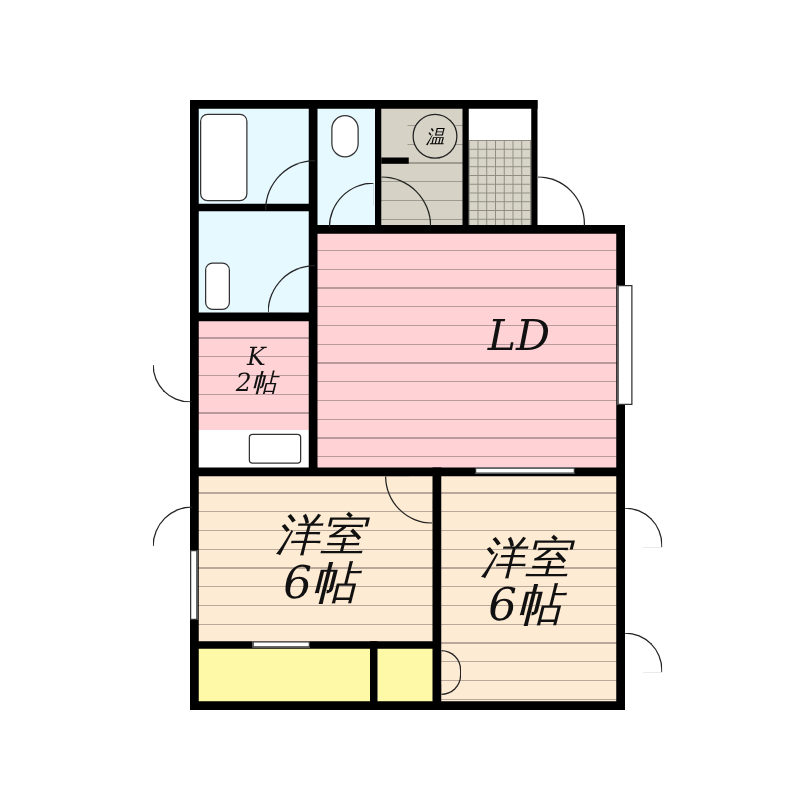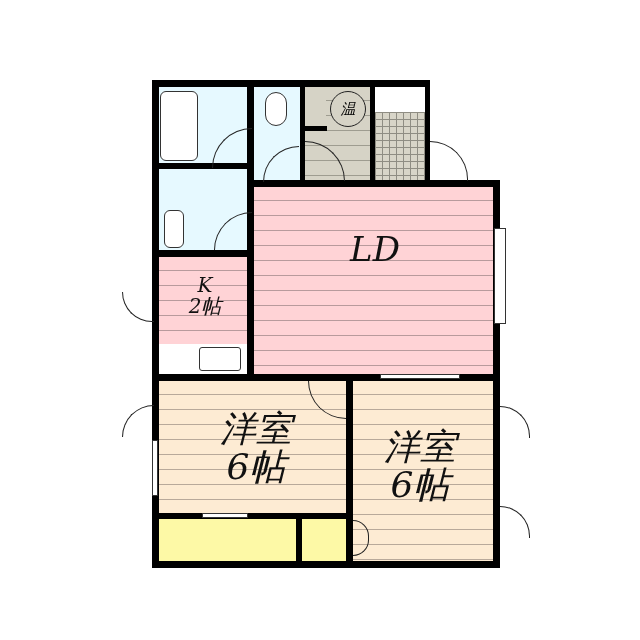--- a/index.html
+++ b/index.html
@@ -79,21 +79,21 @@
   <div class="door" style="left:122px;top:405px;width:32px;height:32px;border-radius:0 32px 0 0;border-left:none;border-bottom:none;transform:scaleX(-1);"></div>
   <div class="door" style="left:500px;top:406px;width:30px;height:32px;border-radius:0 32px 0 0;border-left:none;border-bottom:none;"></div>
   <div class="door" style="left:500px;top:506px;width:30px;height:32px;border-radius:0 32px 0 0;border-left:none;border-bottom:none;"></div>
   <div class="door" style="left:353px;top:520px;width:16px;height:36px;border-radius:0 18px 18px 0;border-left:none;"></div>
 
   <div class="win" style="left:494px;top:228px;width:12px;height:96px;"></div>
   <div class="win" style="left:380px;top:374px;width:80px;height:5px;"></div>
   <div class="win" style="left:202px;top:513px;width:46px;height:5px;"></div>
   <div class="win" style="left:152px;top:440px;width:6px;height:56px;"></div>
 
-  <div class="label" style="left:310px;top:232px;width:130px;font-size:34px;">
+  <div class="label" style="left:310px;top:252px;width:130px;font-size:34px;text-align:right;">
     <div>LD</div>
   </div>
   <div class="label" style="left:170px;top:275px;width:70px;font-size:20px;">
     <div>K</div>
     <div>2帖</div>
   </div>
   <div class="label" style="left:196px;top:410px;width:120px;font-size:36px;">
     <div>洋室</div>
     <div>6帖</div>
   </div>

